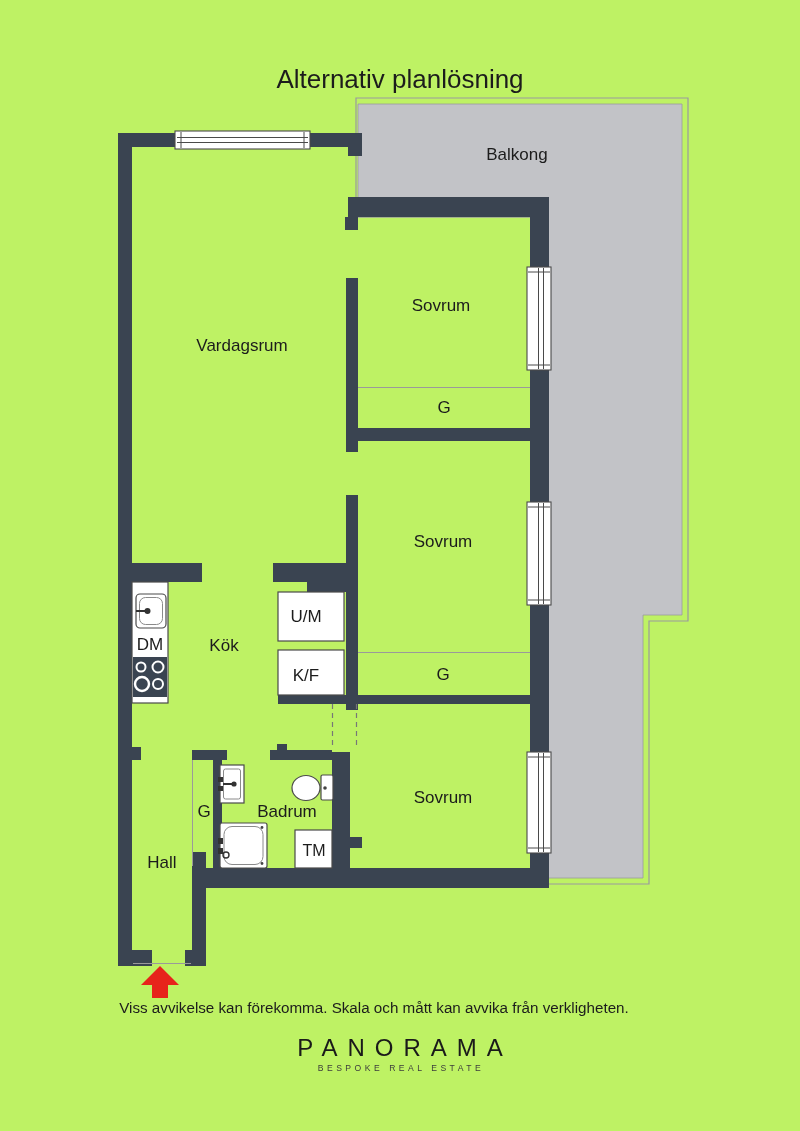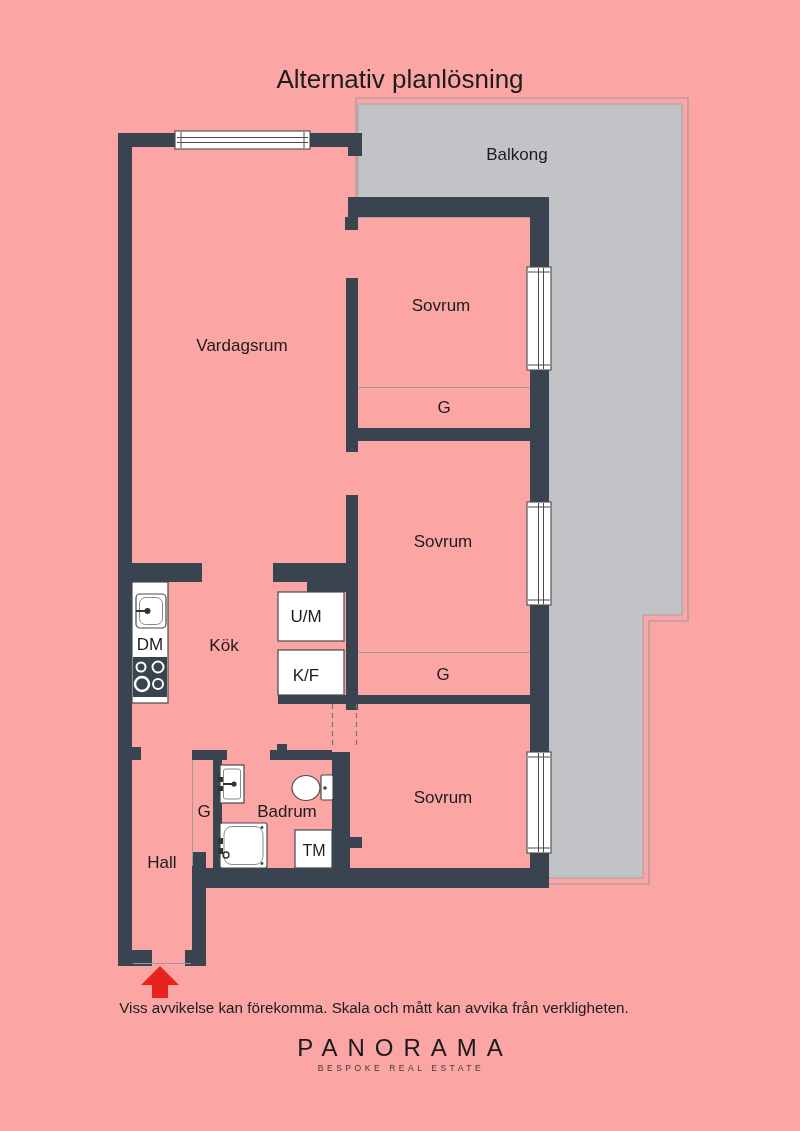--- a/index.html
+++ b/index.html
@@ -1,16 +1,16 @@
 <!DOCTYPE html>
 <html><head>
 <meta charset="utf-8">
 <style>
   html,body{margin:0;padding:0;background:#fff;}
-  #stage{position:relative;width:800px;height:1131px;background:#fca5a5;overflow:hidden;
+  #stage{position:relative;width:800px;height:1131px;background:#bef264;overflow:hidden;
          font-family:"Liberation Sans", sans-serif;}
   svg{position:absolute;left:0;top:0;}
   text{fill:#1c1c1c;font-family:"Liberation Sans", sans-serif;}
   .title{font-size:26px;}
   .room-label{font-size:17px;}
   .small-label{font-size:16px;}
   .disclaimer{font-size:15.2px;}
   .brand{font-size:24px;letter-spacing:10px;fill:#1a1a1a;}
   .brand-sub{font-size:8.6px;letter-spacing:3.5px;fill:#3c3c3c;}
   .wall{fill:#3a4451;}

